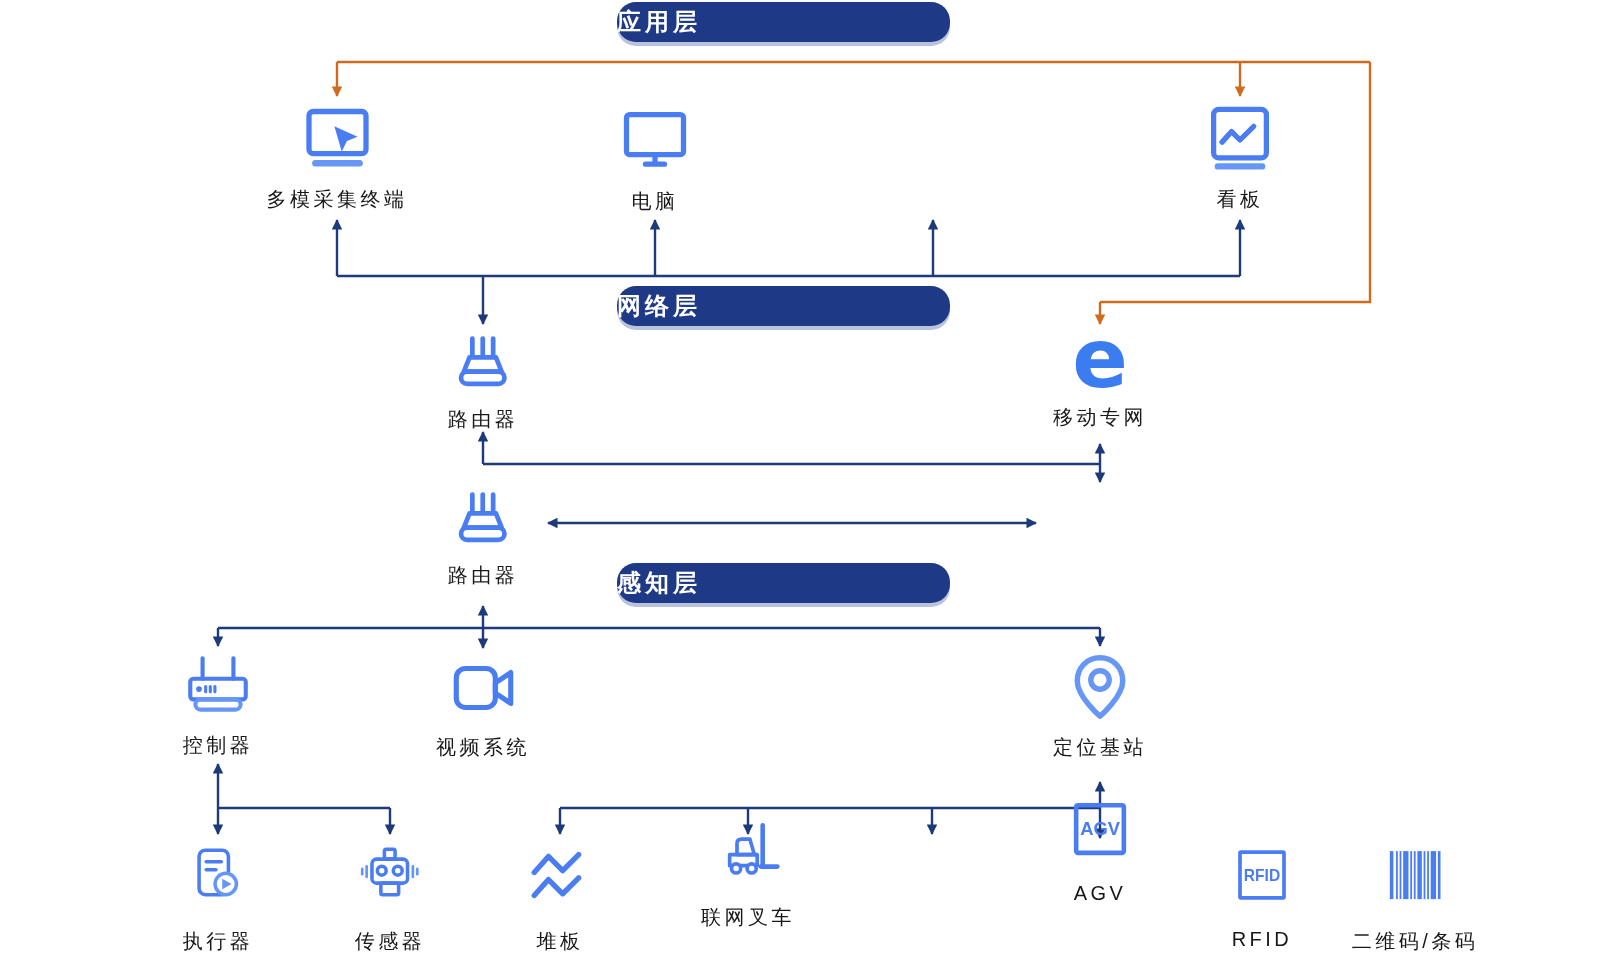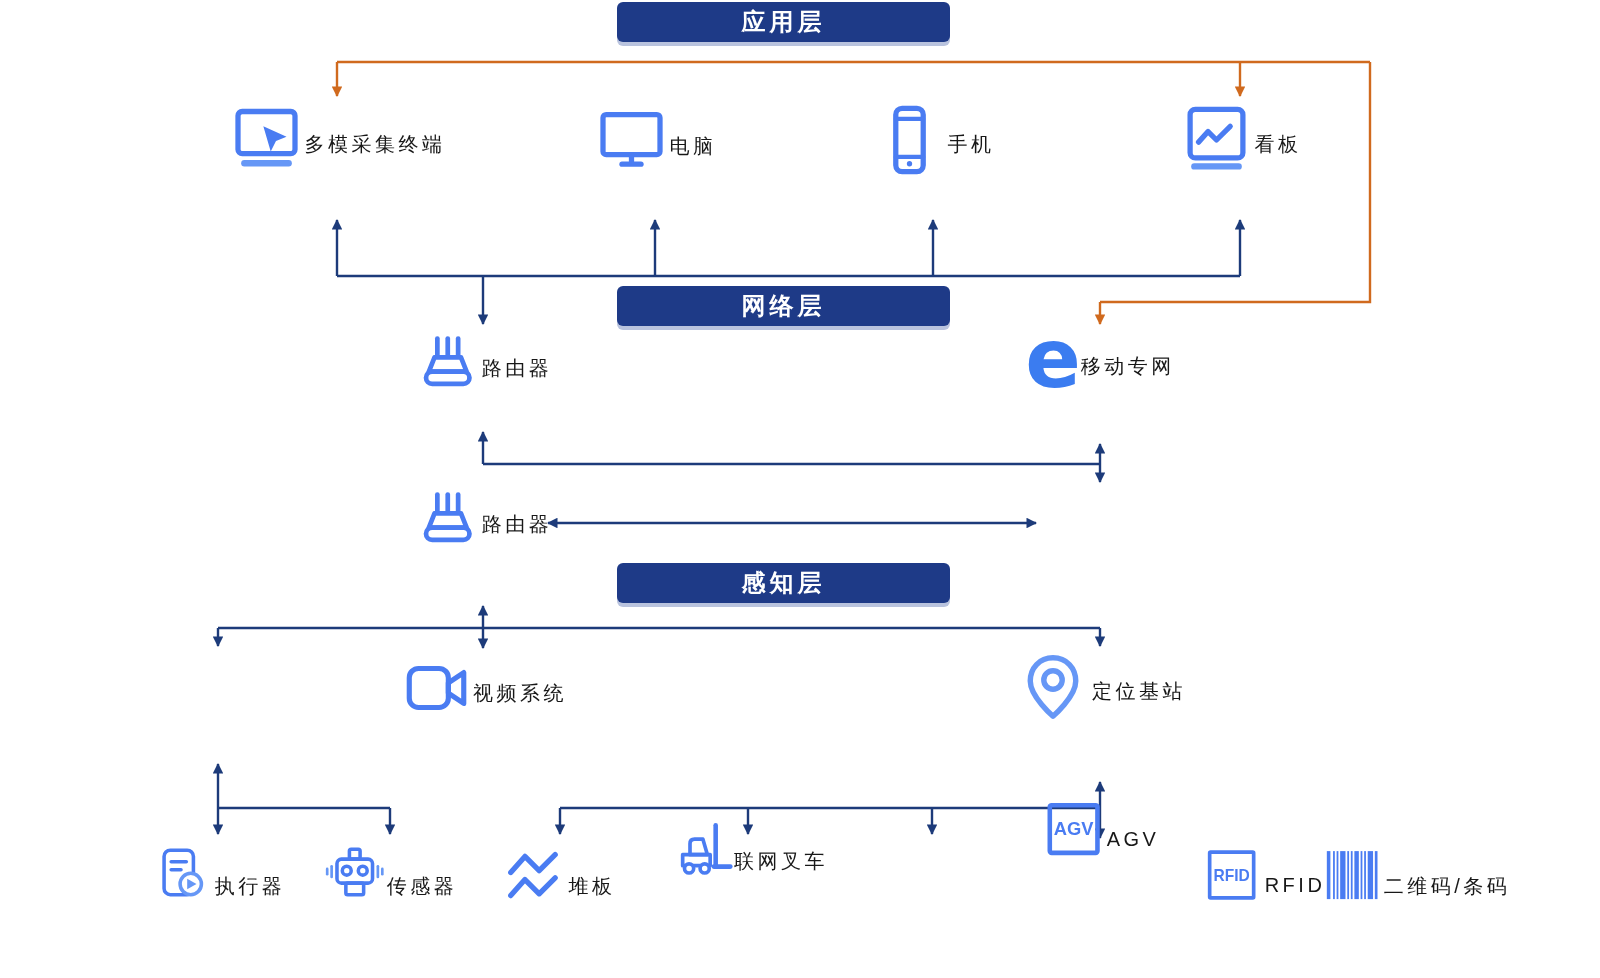--- a/index.html
+++ b/index.html
@@ -7,24 +7,24 @@
     --edge-blue:#3b7cf0; --navy:#1d3b7a; --orange:#d06a1e;
     --pill-bg:#1e3a87; --pill-shadow:#b9c3de; --label-text:#181818;
   }
   *{margin:0;padding:0;box-sizing:border-box}
   body{background:#fff;font-family:"Liberation Sans","DejaVu Sans",sans-serif}
   .canvas{position:relative;width:1600px;height:978px;background:#fff;overflow:hidden}
   .wires{position:absolute;left:0;top:0;pointer-events:none}
   .w{stroke:var(--navy);stroke-width:2.4;fill:none}
   .wo{stroke:var(--orange);stroke-width:2.4;fill:none}
   .pill{position:absolute;left:617px;width:333px;height:40px;background:var(--pill-bg);
-        border-radius:6px;display:flex;align-items:center;justify-content:center;
+        border-radius:19px;display:flex;align-items:center;
         box-shadow:0 4px 0 var(--pill-shadow);}
   .pill span{color:#fff;font-size:24px;font-weight:bold;letter-spacing:4px}
-  .node{position:absolute;display:flex;align-items:center;transform:translateX(-50%)}
+  .node{position:absolute;display:flex;flex-direction:column;align-items:center;transform:translateX(-50%)}
   .node .label{font-size:20px;letter-spacing:3.5px;color:var(--label-text);white-space:nowrap;margin-top:8px}
   .node.bottom .label{margin-top:20px}
   .label-en{letter-spacing:6px}
   
   .s{stroke:var(--icon-blue);fill:none;stroke-width:5;stroke-linecap:round;stroke-linejoin:round}
   .sl{stroke:var(--icon-blue-light);fill:none;stroke-width:5;stroke-linecap:round;stroke-linejoin:round}
   .sw3{stroke-width:3}.sw4{stroke-width:4}.sw6{stroke-width:6}
   .f{fill:var(--icon-blue);stroke:none}
   .fl{fill:var(--icon-blue-light);stroke:none}
   .fd{fill:var(--icon-blue-dark);stroke:none}
@@ -102,29 +102,20 @@
 
   <div class="node" style="left:655px;top:104px">
     <svg width="76" height="76" viewBox="0 0 72 72">
       <rect class="s" x="9" y="10" width="54" height="38" rx="3"></rect>
       <path class="s" d="M36 48 V55"></path>
       <path class="s" d="M27 57 H45"></path>
     </svg>
     <span class="label">电脑</span>
   </div>
 
-  <div class="node" style="left:933px;top:102px">
-    <svg width="76" height="76" viewBox="0 0 72 72">
-      <rect class="s" x="23" y="6" width="26" height="60" rx="6"></rect>
-      <path class="s sw4" d="M23 16 H49"></path>
-      <path class="s sw4" d="M23 52 H49"></path>
-      <circle class="f" cx="36" cy="58.5" r="2.5"></circle>
-    </svg>
-    <span class="label">手机</span>
-  </div>
 
   <div class="node" style="left:1240px;top:102px">
     <svg width="76" height="76" viewBox="0 0 72 72">
       <rect class="s" x="11" y="7" width="50" height="46" rx="5"></rect>
       <path class="s" d="M19 38 L28 28 L36 36 L49 23"></path>
       <path class="sl sw6" d="M15 61 H57"></path>
     </svg>
     <span class="label">看板</span>
   </div>
 
@@ -149,20 +140,33 @@
       <path class="s" d="M25 9 V26"></path>
         <path class="s" d="M36 9 V26"></path>
         <path class="s" d="M47 9 V26"></path>
       <path class="s" d="M22 29 H50 L56 44 H16 Z"></path>
       <rect class="s" x="13" y="44" width="46" height="13" rx="6.5"></rect>
     </svg>
     <span class="label">路由器</span>
   </div>
 
 
+  <div class="node" style="left:218px;top:650px">
+    <svg width="74" height="74" viewBox="0 0 72 72">
+      <path class="s sw4" d="M21 8 V28"></path>
+        <path class="s sw4" d="M51 8 V28"></path>
+      <rect class="s sw4" x="9" y="28" width="54" height="20" rx="3"></rect>
+      <circle class="f" cx="17.5" cy="38" r="2.8"></circle>
+      <path class="s sw3" d="M24 35.5 V40.5"></path>
+        <path class="s sw3" d="M28.5 35.5 V40.5"></path>
+        <path class="s sw3" d="M33 35.5 V40.5"></path>
+      <rect class="sl sw4" x="14" y="48" width="44" height="10" rx="5"></rect>
+    </svg>
+    <span class="label">控制器</span>
+  </div>
 
   <div class="node" style="left:483px;top:652px">
     <svg width="74" height="74" viewBox="0 0 72 72">
       <rect class="s" x="10" y="16" width="38" height="38" rx="9"></rect>
       <path class="s" d="M48 30 L63 20 V50 L48 40 Z"></path>
     </svg>
     <span class="label">视频系统</span>
   </div>
 
   <div class="node" style="left:1100px;top:648px">

